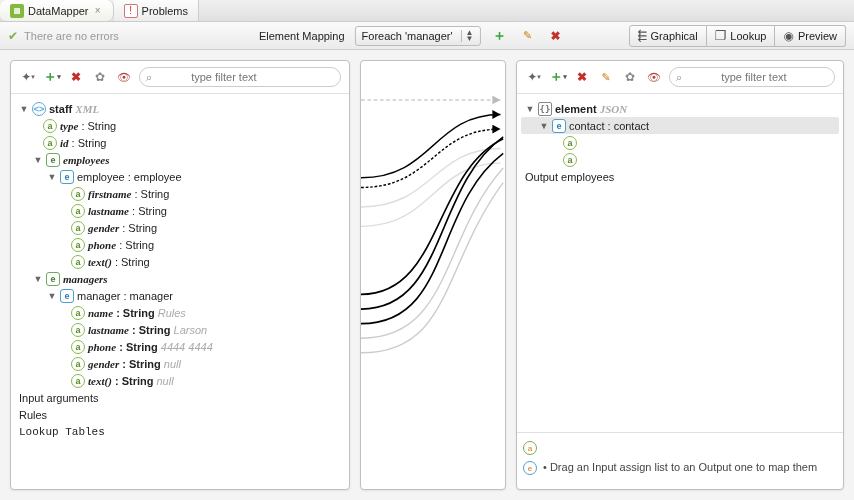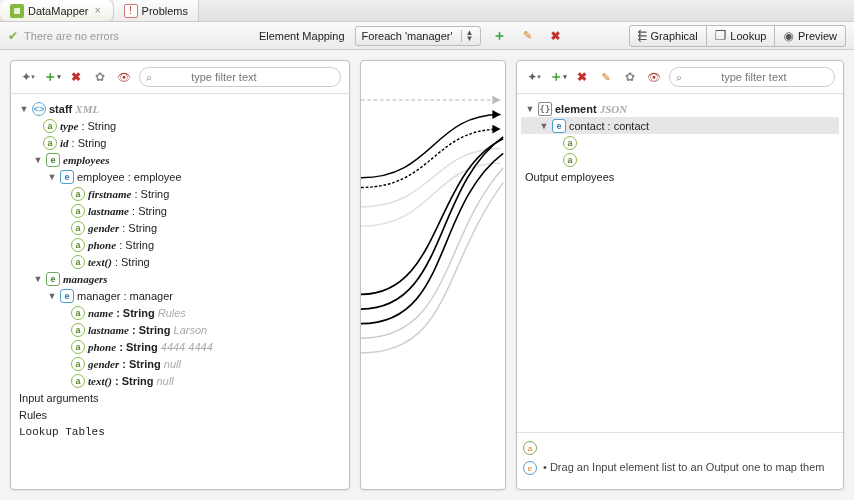--- a/index.html
+++ b/index.html
@@ -261,18 +261,18 @@
       <div class="node" style="padding-left:4px;">
           <span class="lbl strong">Output employees</span>
         </div>
     </div>
     <div class="hints">
       <div class="hint-row">
         <span class="hint-dot">a</span>
       </div>
       <div class="hint-row">
         <span class="hint-dot blue">e</span>
-        <span>• Drag an Input element list to an Output one to map them</span>
+        <span>• Drag an Input assign list to an Output one to map them</span>
       </div>
     </div>
   </div>
 
 </div>
 
 </body></html>

